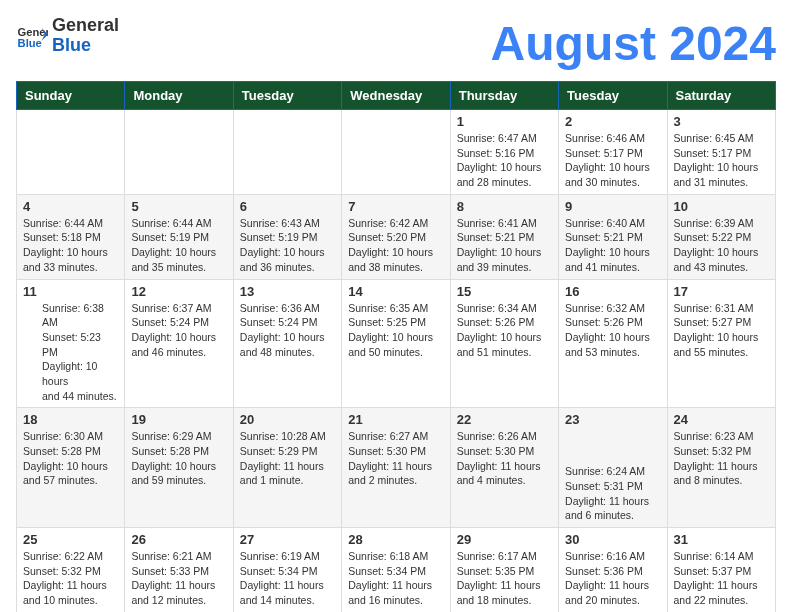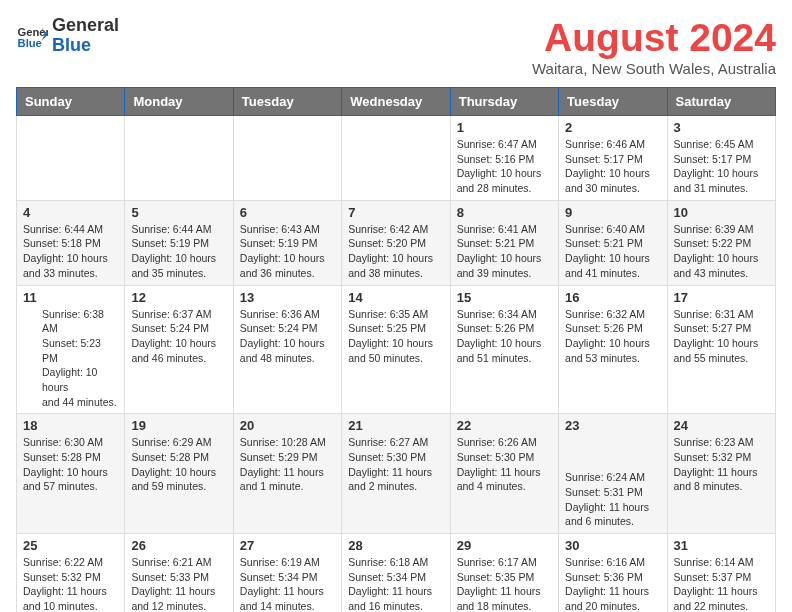--- a/index.html
+++ b/index.html
@@ -29,35 +29,35 @@
     }
     .logo-blue { color: #1565c0; }
     .logo-icon {
       width: 32px;
       height: 32px;
     }
     .title-section {
       text-align: right;
     }
     .month-year {
-      font-size: 39px;
+      font-size: 48px;
       font-weight: bold;
-      color: #ef4444;
+      color: #3b82f6;
     }
     .location {
       font-size: 15px;
       color: #555;
     }
     .calendar {
       width: 100%;
       border-collapse: collapse;
       border: 1px solid #ccc;
     }
     .calendar th {
-      background-color: #737373;
+      background-color: #14532d;
       color: #fff;
       text-align: left;
       padding: 6px 8px;
       font-size: 13px;
       border: 1px solid #1565c0;
     }
     .calendar td {
       vertical-align: top;
       padding: 4px 6px;
       border: 1px solid #ddd;
@@ -96,21 +96,20 @@
     </svg>
     <div>
       <div class="logo-text">
         <span>General</span><br>
         <span class="logo-blue">Blue</span>
       </div>
     </div>
   </div>
   <div class="title-section">
     <div class="month-year">August 2024</div>
-    <div class="location">Waitara, New South Wales, Australia</div>
   </div>
 </div>
 
 <table class="calendar">
   <thead>
     <tr>
     <th>Sunday</th>
         <th>Monday</th>
         <th>Tuesday</th>
         <th>Wednesday</th>

